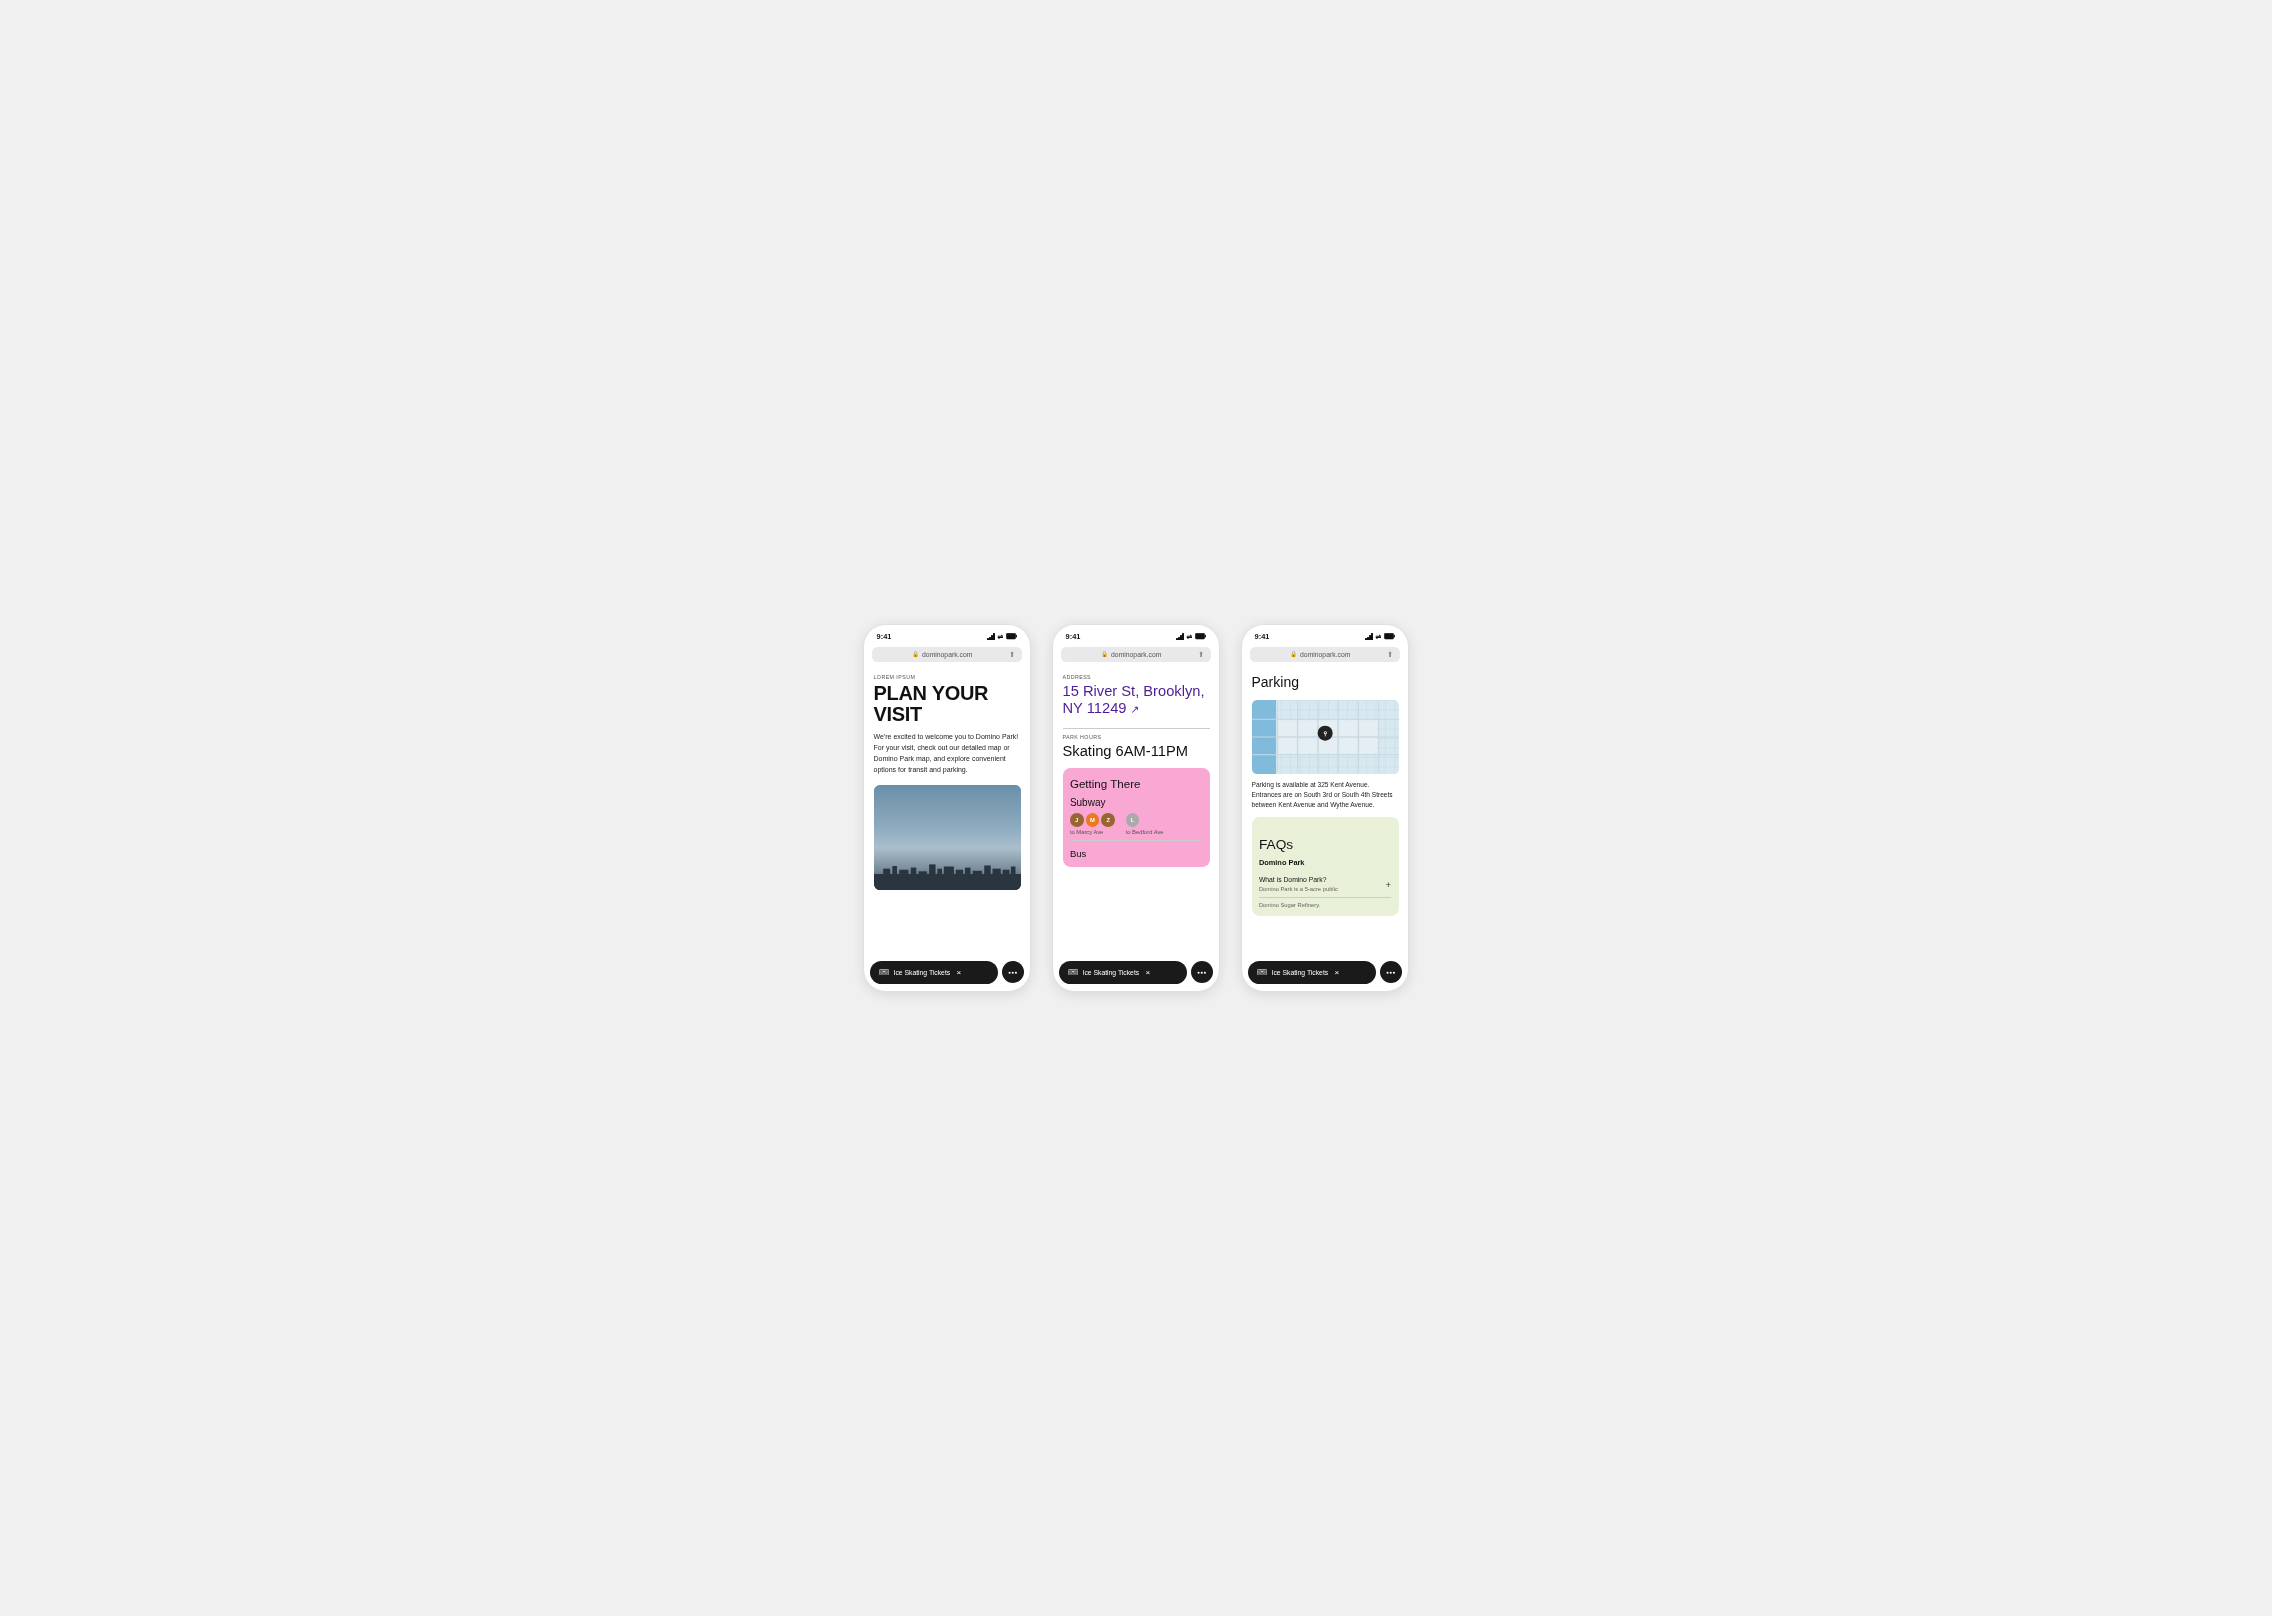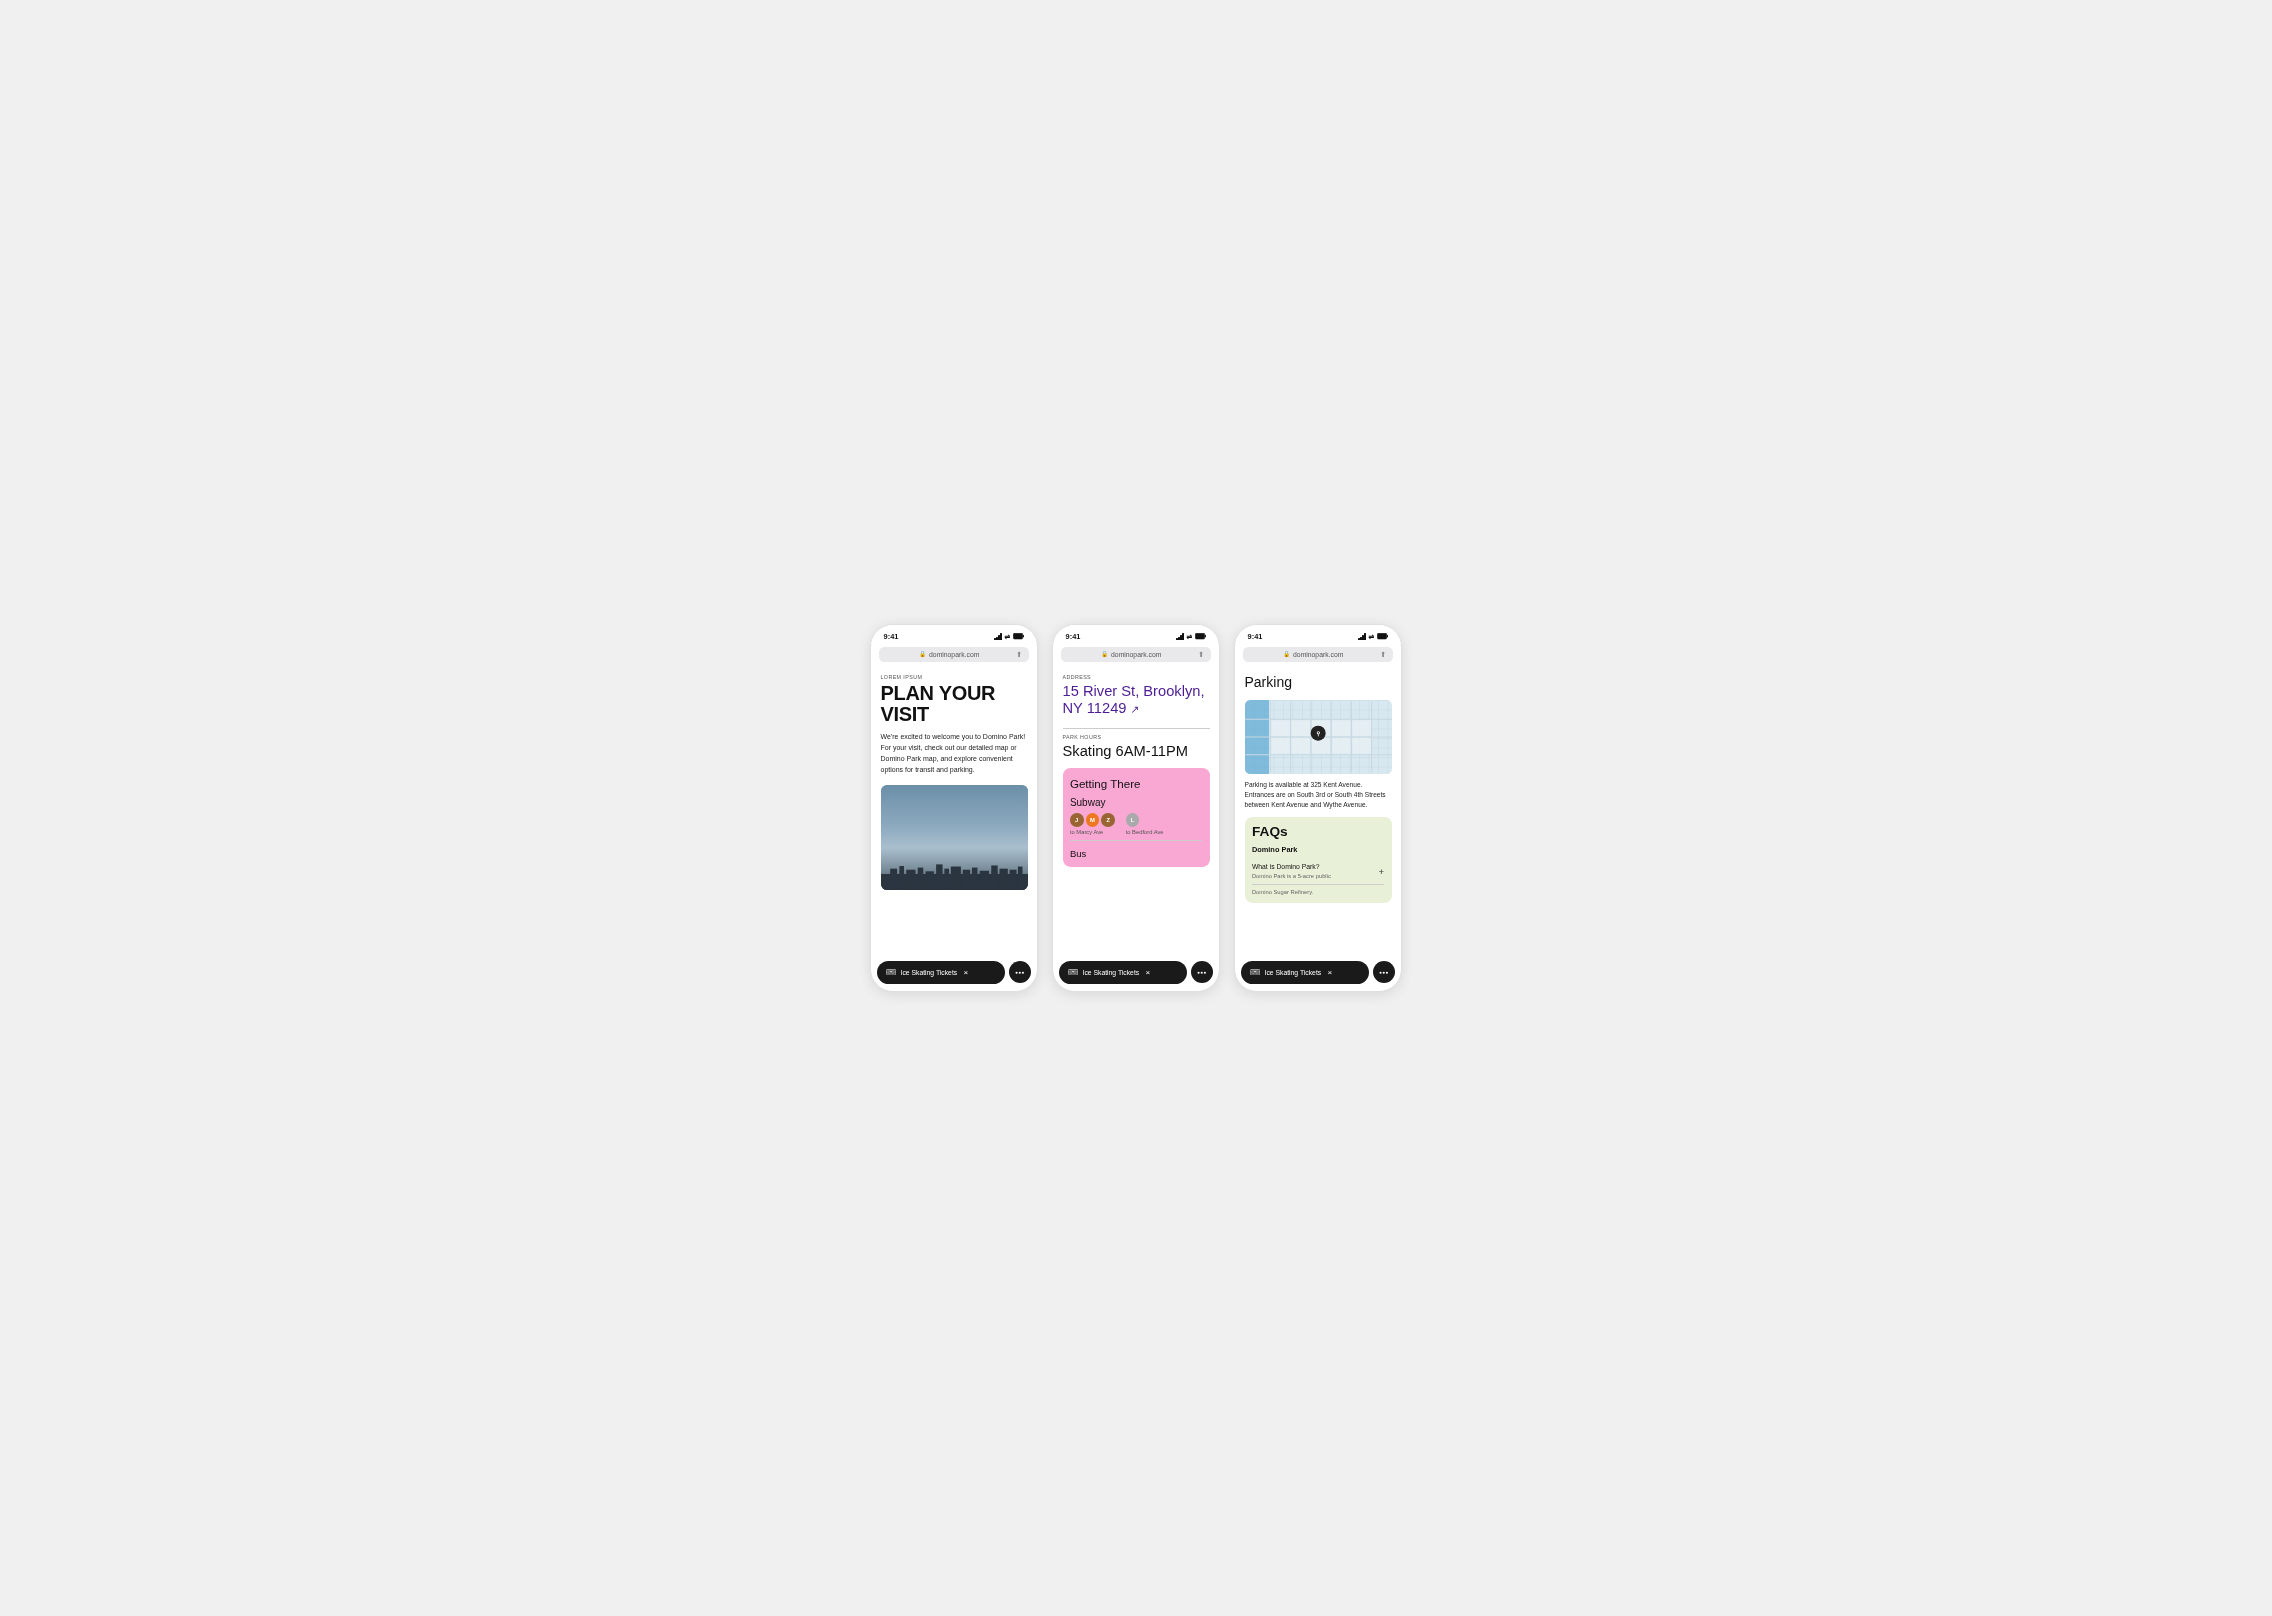--- a/index.html
+++ b/index.html
@@ -7,21 +7,21 @@
       background: #f0f0f0;
       display: flex;
       justify-content: center;
       align-items: center;
       min-height: 100vh;
       font-family: -apple-system, BlinkMacSystemFont, 'Helvetica Neue', Arial, sans-serif;
       padding: 21px 10.5px;
     }
     .phones-container {
       display: flex;
-      gap: 14px;
+      gap: 21px;
       align-items: flex-end;
     }
     .phone {
       background: #fff;
       border-radius: 23px;
       width: 168px;
       min-height: 368px;
       overflow: hidden;
       position: relative;
       box-shadow: 0 2.1px 12.6px rgba(0,0,0,0.10);
@@ -276,23 +276,24 @@
       color: #222;
       margin-bottom: 7.4px;
     }
     .faq-card {
       background: #e8f0d8;
       border-radius: 7.4px;
       padding: 7.4px 7.4px;
     }
     .faq-title {
       font-size: 13.7px;
-      font-weight: 700;
+      font-weight: 400;
       color: #111;
       margin-bottom: 5.3px;
+      margin-top: 13px;
     }
     .faq-subtitle {
       font-size: 7.4px;
       font-weight: 600;
       color: #111;
       margin-bottom: 4.2px;
     }
     .faq-item {
       display: flex;
       justify-content: space-between;

